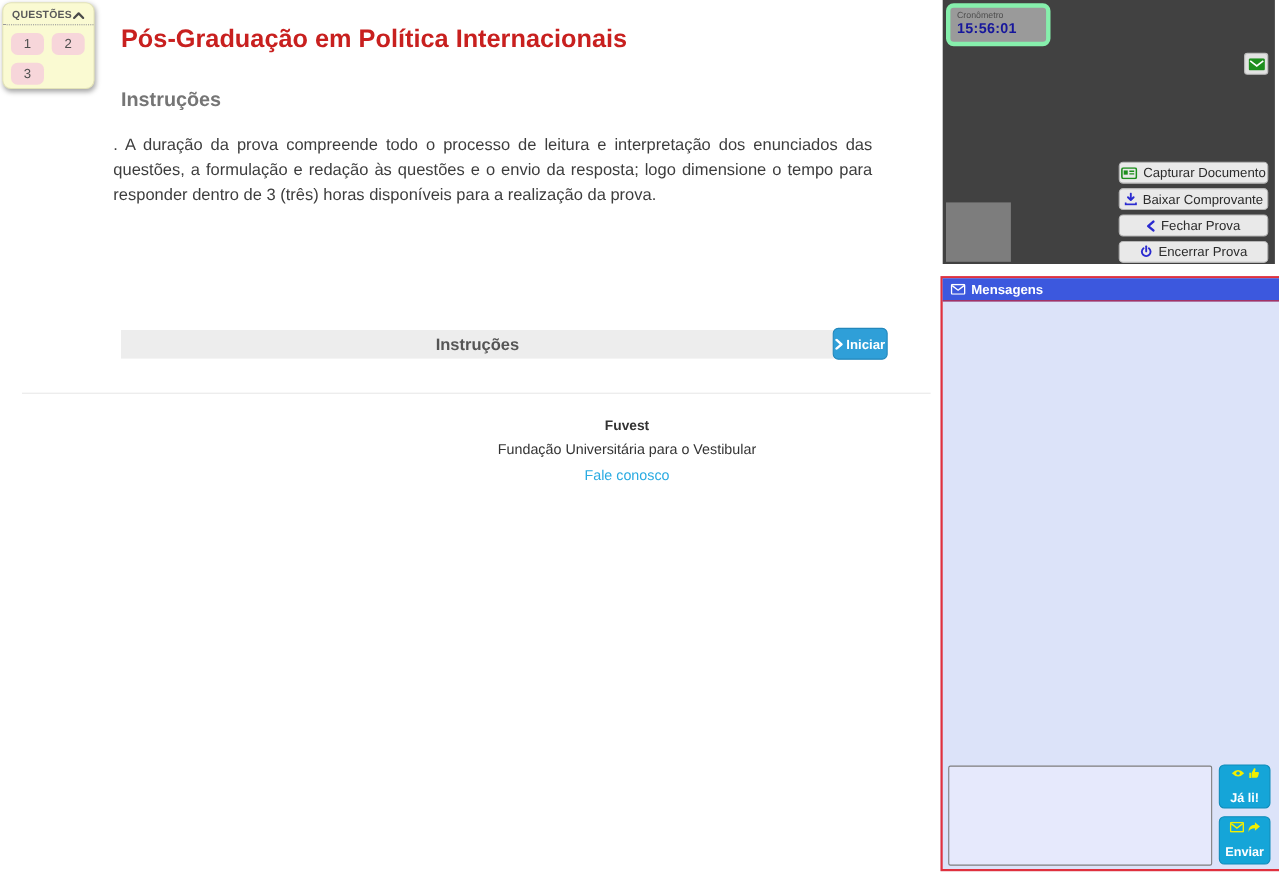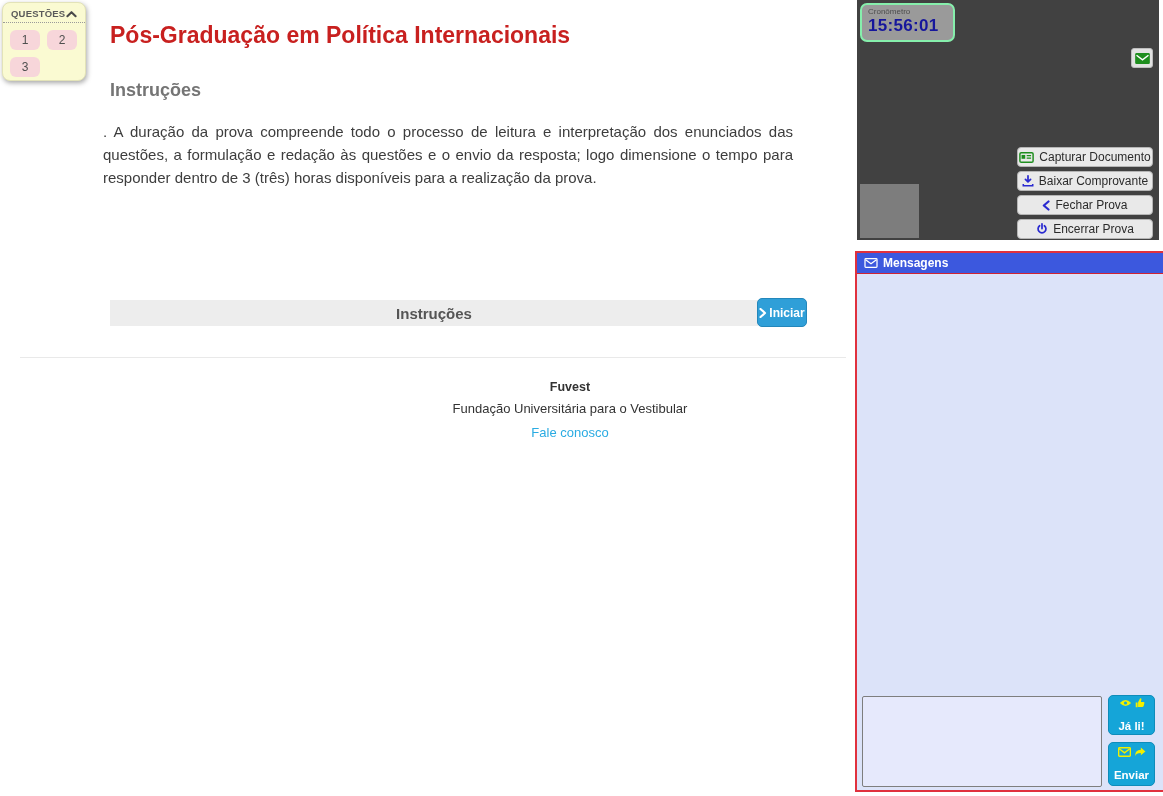--- a/index.html
+++ b/index.html
@@ -93,25 +93,25 @@
   
   .proctor-panel {
     position: absolute; left: 857px; top: 0;
     width: 302px; height: 240px;
     background: #414141;
   }
   .timer-box {
     position: absolute; left: 3px; top: 3px;
     width: 95px; height: 39px;
     background: #9a9a9a;
-    border: 2px solid #86efac; border-radius: 7px;
+    border: 4px solid #86efac; border-radius: 7px;
     padding: 2px 6px;
   }
   .timer-label { font-size: 8px; color: #4d4d4d; }
-  .timer-value { font-size: 17px; font-weight: bold; color: var(--timer-navy, #16169c); letter-spacing: .3px; }
+  .timer-value { font-size: 13px; font-weight: bold; color: var(--timer-navy, #16169c); letter-spacing: .3px; }
   .mail-toggle-button {
     position: absolute; right: 6px; top: 48px;
     width: 22px; height: 20px;
     background: #e2e2e2; border: 1px solid #bdbdbd; border-radius: 3px;
     display: flex; align-items: center; justify-content: center;
     cursor: pointer;
   }
   .webcam-box {
     position: absolute; left: 3px; bottom: 2px;
     width: 59px; height: 54px;

